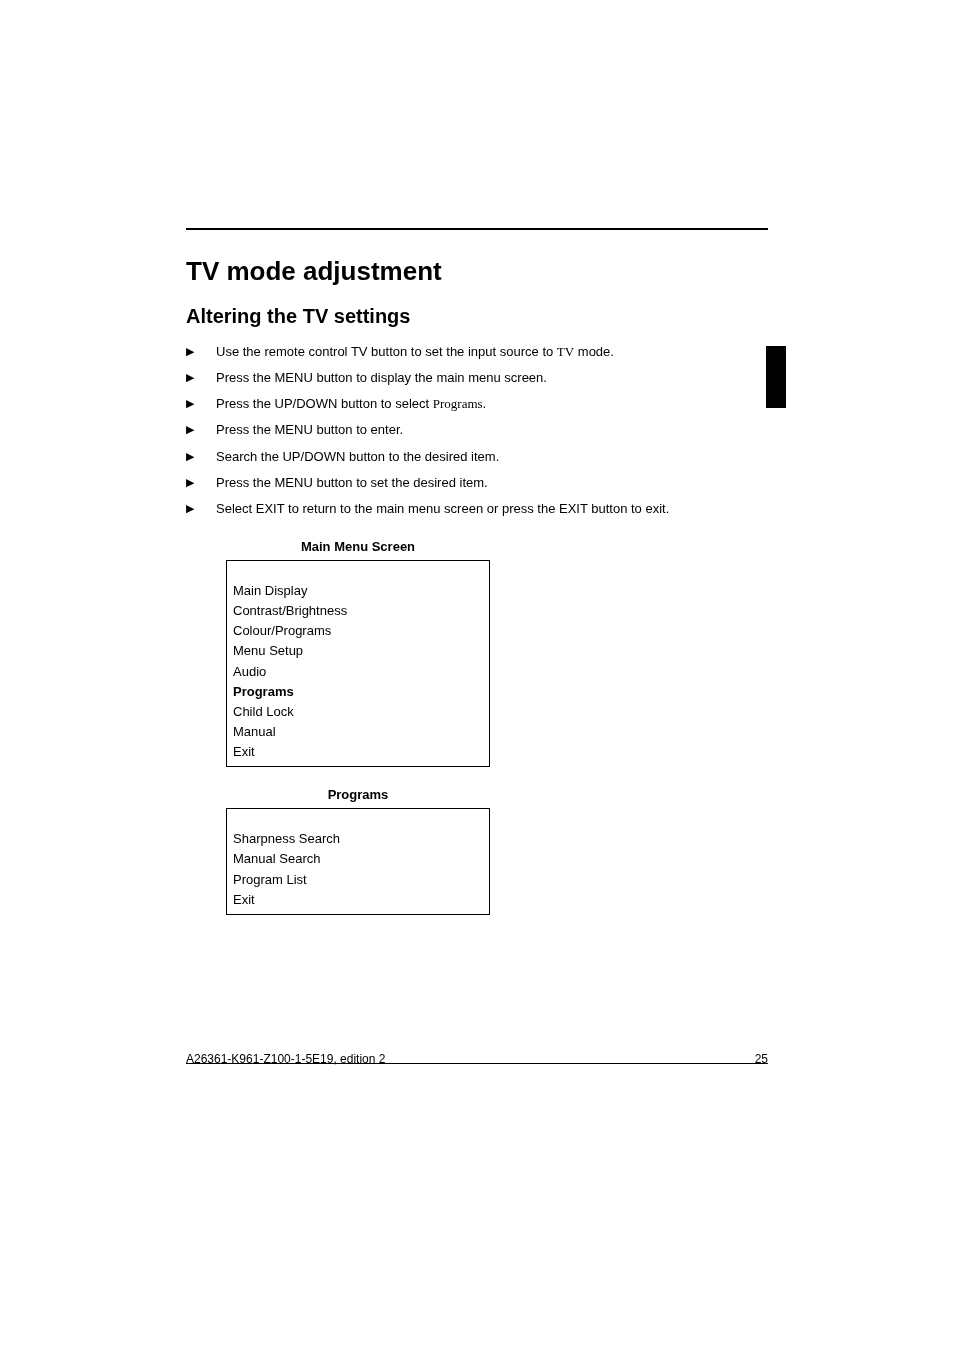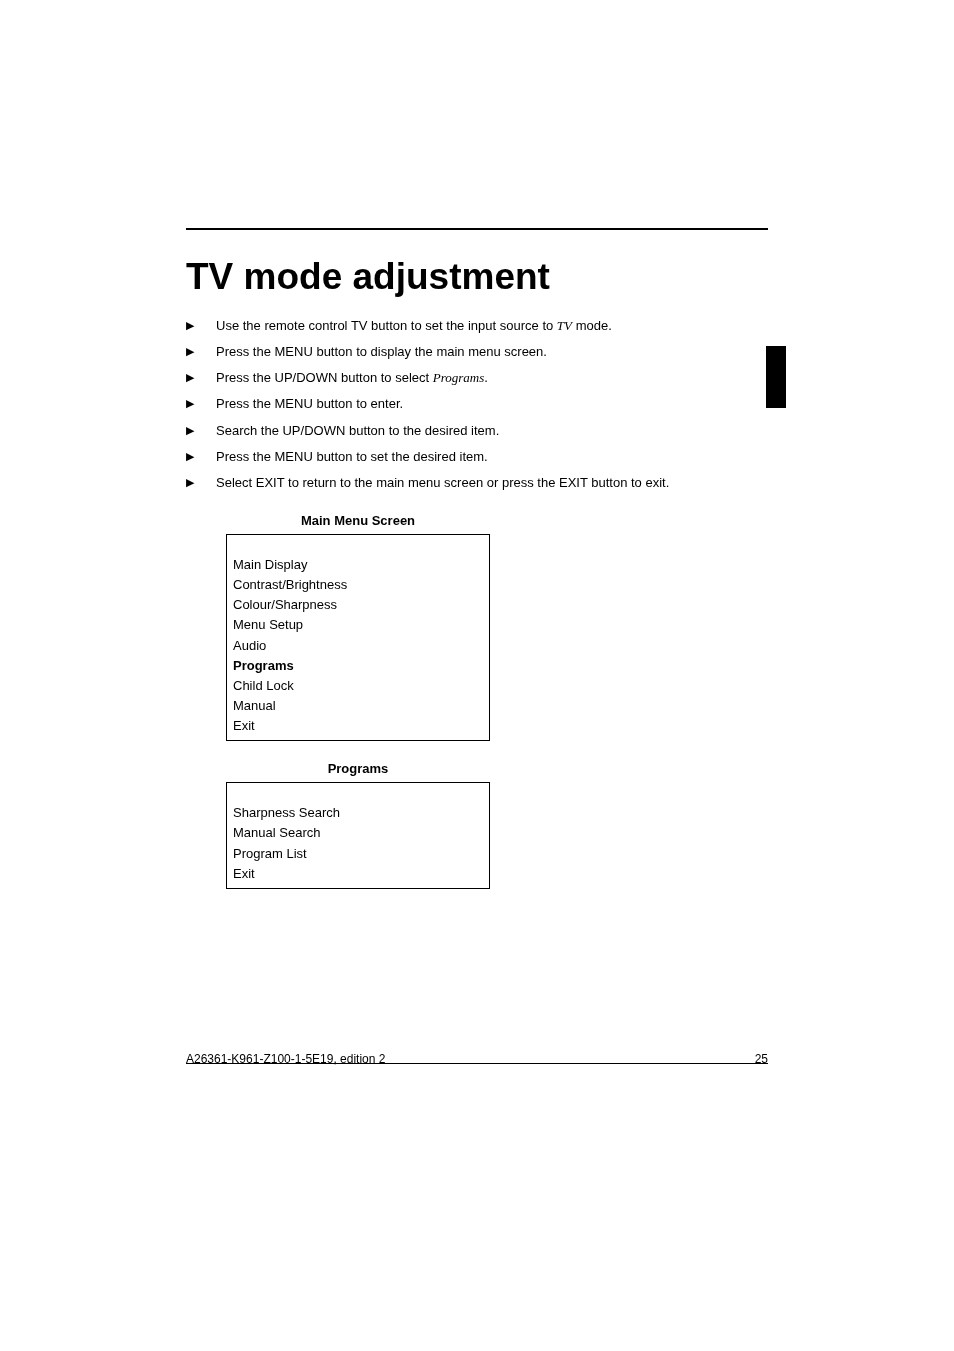--- a/index.html
+++ b/index.html
@@ -31,21 +31,21 @@
     width: 582px;
     border-top: 2px solid #000;
   }
   .content {
     position: absolute;
     left: 186px;
     top: 256px;
     width: 582px;
   }
   h1 {
-    font-size: 37px;
+    font-size: 26px;
     margin: 0 0 18px 0;
     font-weight: bold;
   }
   h2 {
     font-size: 20px;
     margin: 0 0 14px 0;
     font-weight: bold;
   }
   .steps {
     font-size: 13px;
@@ -57,21 +57,21 @@
   }
   .step .bullet {
     width: 30px;
     flex: none;
     font-size: 11px;
     padding-top: 1px;
   }
   .step .text {
     flex: 1;
   }
-  .italic { font-style: italic; font-family: "Times New Roman", serif; text-align: center; }
+  .italic { font-family: "Times New Roman", serif; text-align: center; }
   .menu-block {
     width: 264px;
     margin-left: 40px;
     margin-top: 20px;
   }
   .menu-title {
     font-weight: bold;
     text-align: center;
     font-size: 13px;
     margin-bottom: 6px;
@@ -103,20 +103,21 @@
 </style>
 </head>
 <body>
 
 <div class="page">
   <div class="top-rule"></div>
   <div class="side-tab"></div>
 
   <div class="content">
     <h1>TV mode adjustment</h1>
+    <h2>Altering the TV settings</h2>
 
     <div class="steps" id="steps">
         <div class="step">
           <div class="bullet">▶</div>
           <div class="text"><span>Use the remote control TV button to set the input source to </span><span class="italic">TV</span><span> mode.</span></div>
         </div>
         <div class="step">
           <div class="bullet">▶</div>
           <div class="text"><span>Press the MENU button to display the main menu screen.</span></div>
         </div>
@@ -140,21 +141,21 @@
           <div class="bullet">▶</div>
           <div class="text"><span>Select EXIT to return to the main menu screen or press the EXIT button to exit.</span></div>
         </div>
       </div>
 
     <div class="menu-block">
       <div class="menu-title">Main Menu Screen</div>
       <div class="menu-box" id="main-menu">
           <div>Main Display</div>
           <div>Contrast/Brightness</div>
-          <div>Colour/Sharpness</div>
+          <div>Colour/Programs</div>
           <div>Menu Setup</div>
           <div>Audio</div>
           <div class="bold">Programs</div>
           <div>Child Lock</div>
           <div>Manual</div>
           <div>Exit</div>
         </div>
     </div>
 
     <div class="menu-block">

